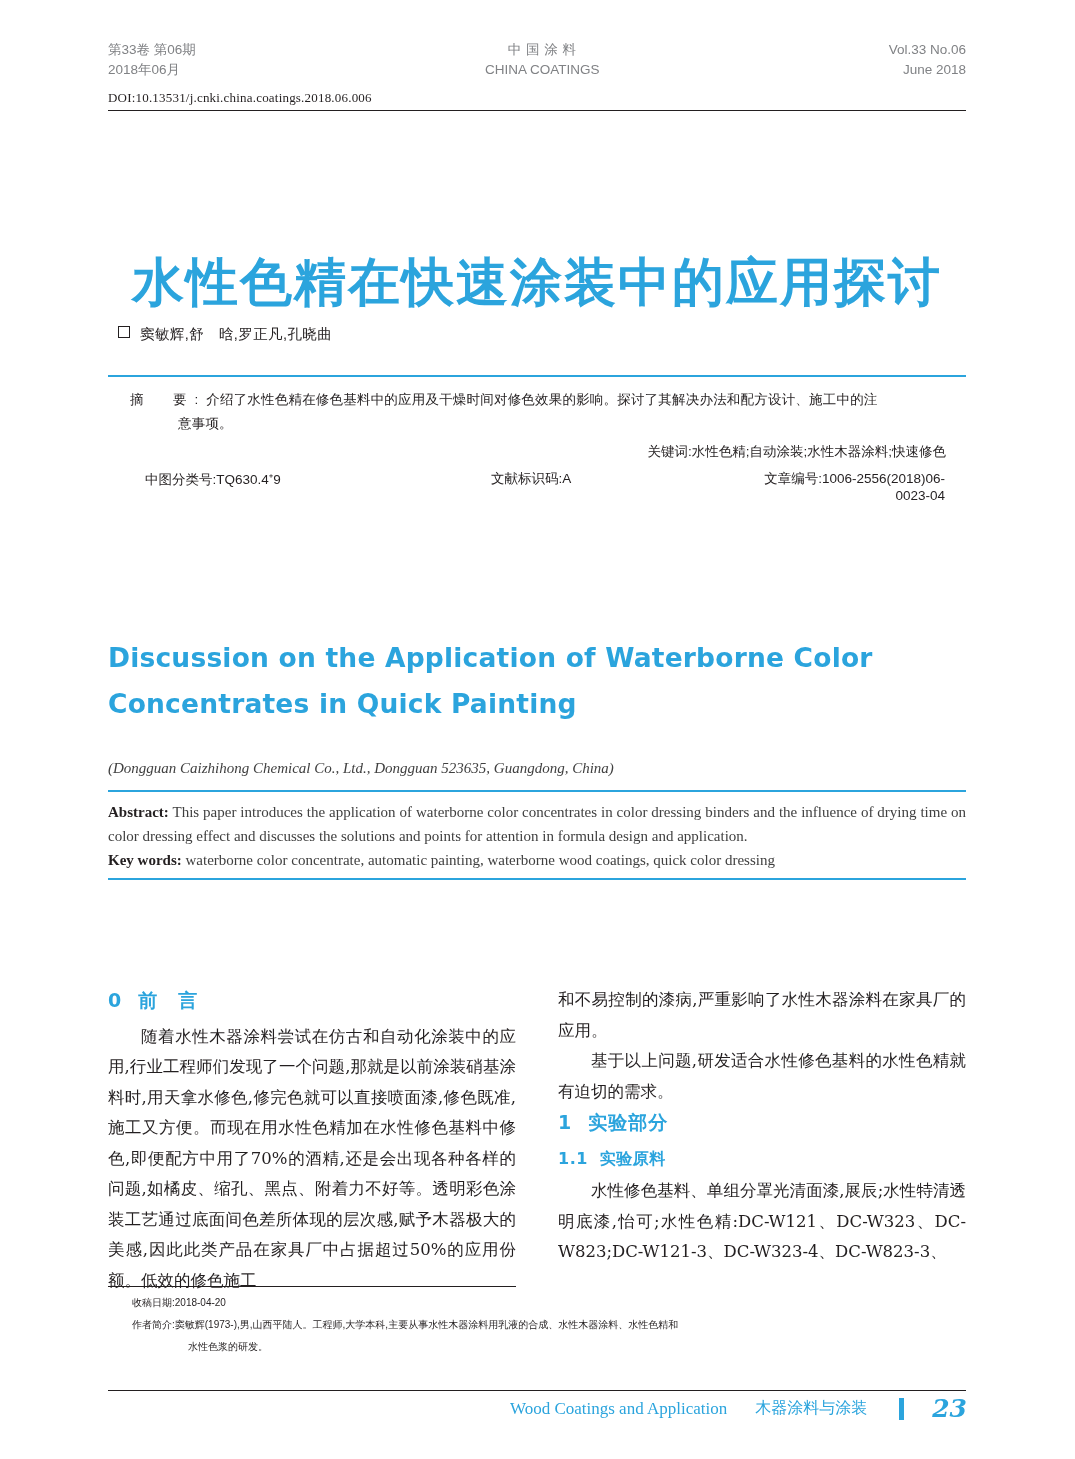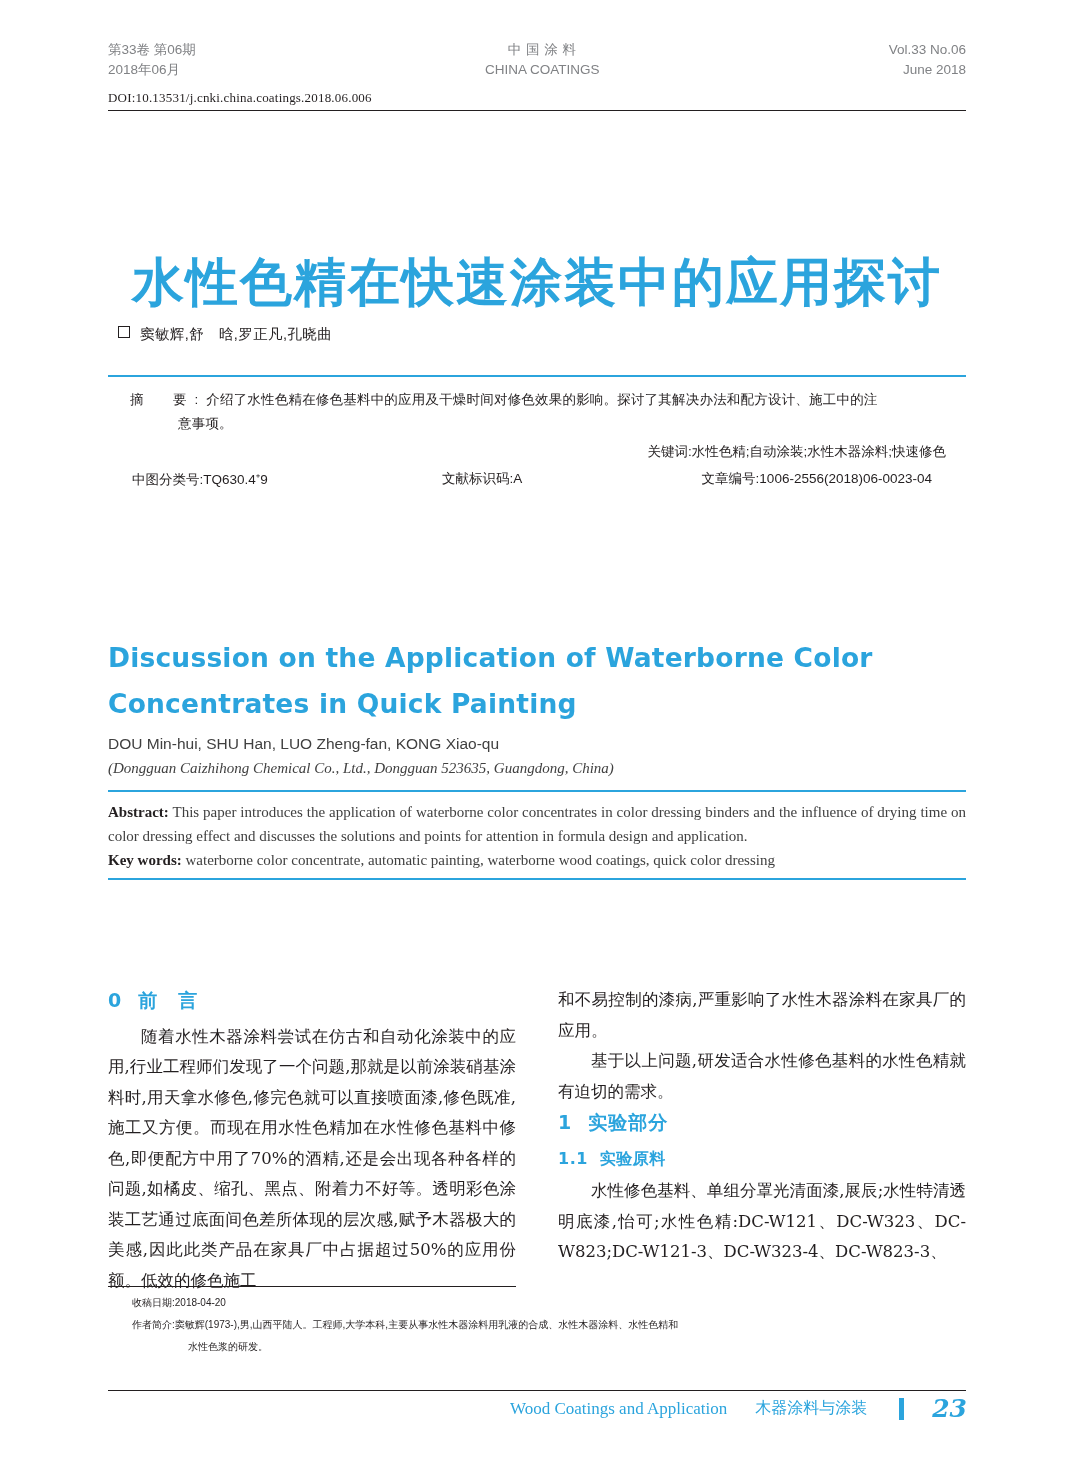--- a/index.html
+++ b/index.html
@@ -129,27 +129,28 @@
     top: 440px;
     width: 816px;
     font-family: "Liberation Sans", sans-serif;
     font-size: 13.5px;
     line-height: 24px;
     color: #231f20;
     text-align: right;
   }
   .cn-codes {
     position: absolute;
-    left: 132px;
+    left: 145px;
     top: 470px;
     width: 816px;
     display: flex;
     font-family: "Liberation Sans", sans-serif;
     font-size: 13.5px;
     color: #231f20;
+    gap: 36px;
   }
   .cn-codes .c1 { width: 310px; }
   .cn-codes .c2 { width: 230px; }
   .cn-codes .c3 { flex: 1; text-align: right; padding-right: 16px;}
 
   
   .en-title {
     position: absolute;
     left: 108px;
     top: 635px;
@@ -369,21 +370,20 @@
     </div>
     <div class="c2">
       <span>文献标识码:</span><span>A</span>
     </div>
     <div class="c3">
       <span>文章编号:</span><span>1006-2556(2018)06-0023-04</span>
     </div>
   </div>
 
   <div class="en-title">Discussion on the Application of Waterborne Color Concentrates in Quick Painting</div>
-  <div class="en-authors">DOU Min-hui, SHU Han, LUO Zheng-fan, KONG Xiao-qu</div>
   <div class="en-affil">(Dongguan Caizhihong Chemical Co., Ltd., Dongguan 523635, Guangdong, China)</div>
 
   <div class="rule-blue-2"></div>
 
   <div class="en-abstract">
     <b>Abstract:</b><span> This paper introduces the application of waterborne color concentrates in color dressing binders and the influence of drying time on color dressing effect and discusses the solutions and points for attention in formula design and application.</span>
   </div>
 
   <div class="en-keywords">
     <b>Key words:</b><span> waterborne color concentrate, automatic painting, waterborne wood coatings, quick color dressing</span>

